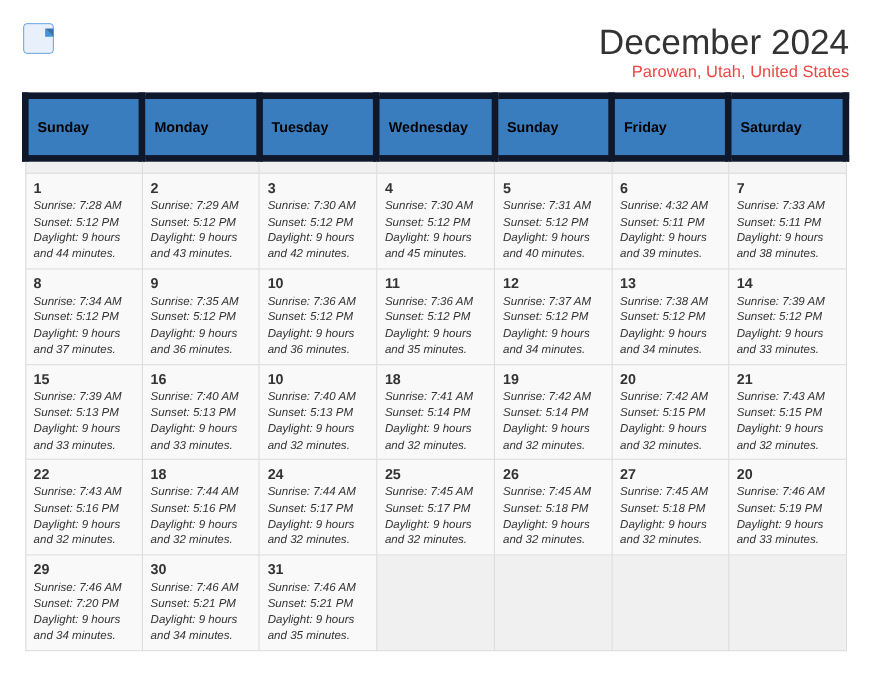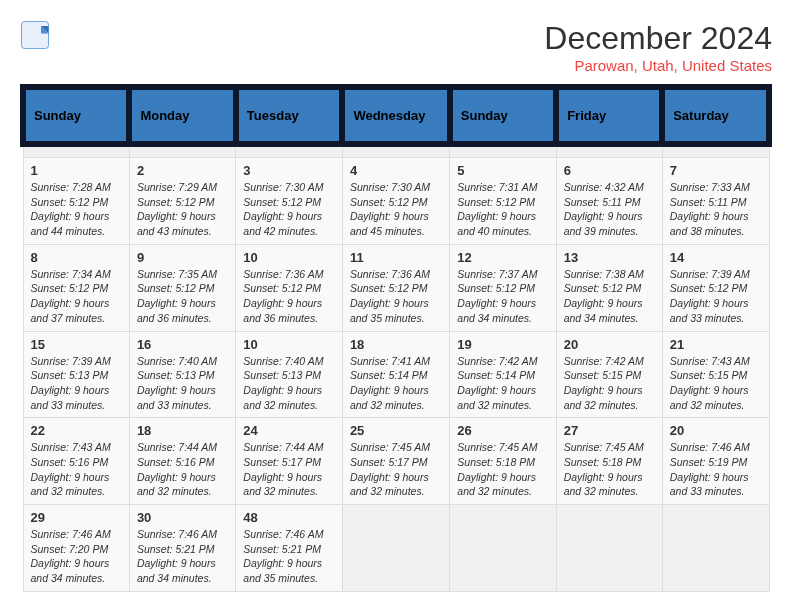--- a/index.html
+++ b/index.html
@@ -363,21 +363,21 @@
       </td>
         <td>
         <span class="day-number">30</span>
         <div class="day-info">
           <span>Sunrise: 7:46 AM</span><br>
           <span>Sunset: 5:21 PM</span><br>
           <span>Daylight: 9 hours and 34 minutes.</span>
         </div>
       </td>
         <td>
-        <span class="day-number">48</span>
+        <span class="day-number">31</span>
         <div class="day-info">
           <span>Sunrise: 7:46 AM</span><br>
           <span>Sunset: 5:21 PM</span><br>
           <span>Daylight: 9 hours and 35 minutes.</span>
         </div>
       </td>
         <td class="empty"></td>
         <td class="empty"></td>
         <td class="empty"></td>
         <td class="empty"></td>

